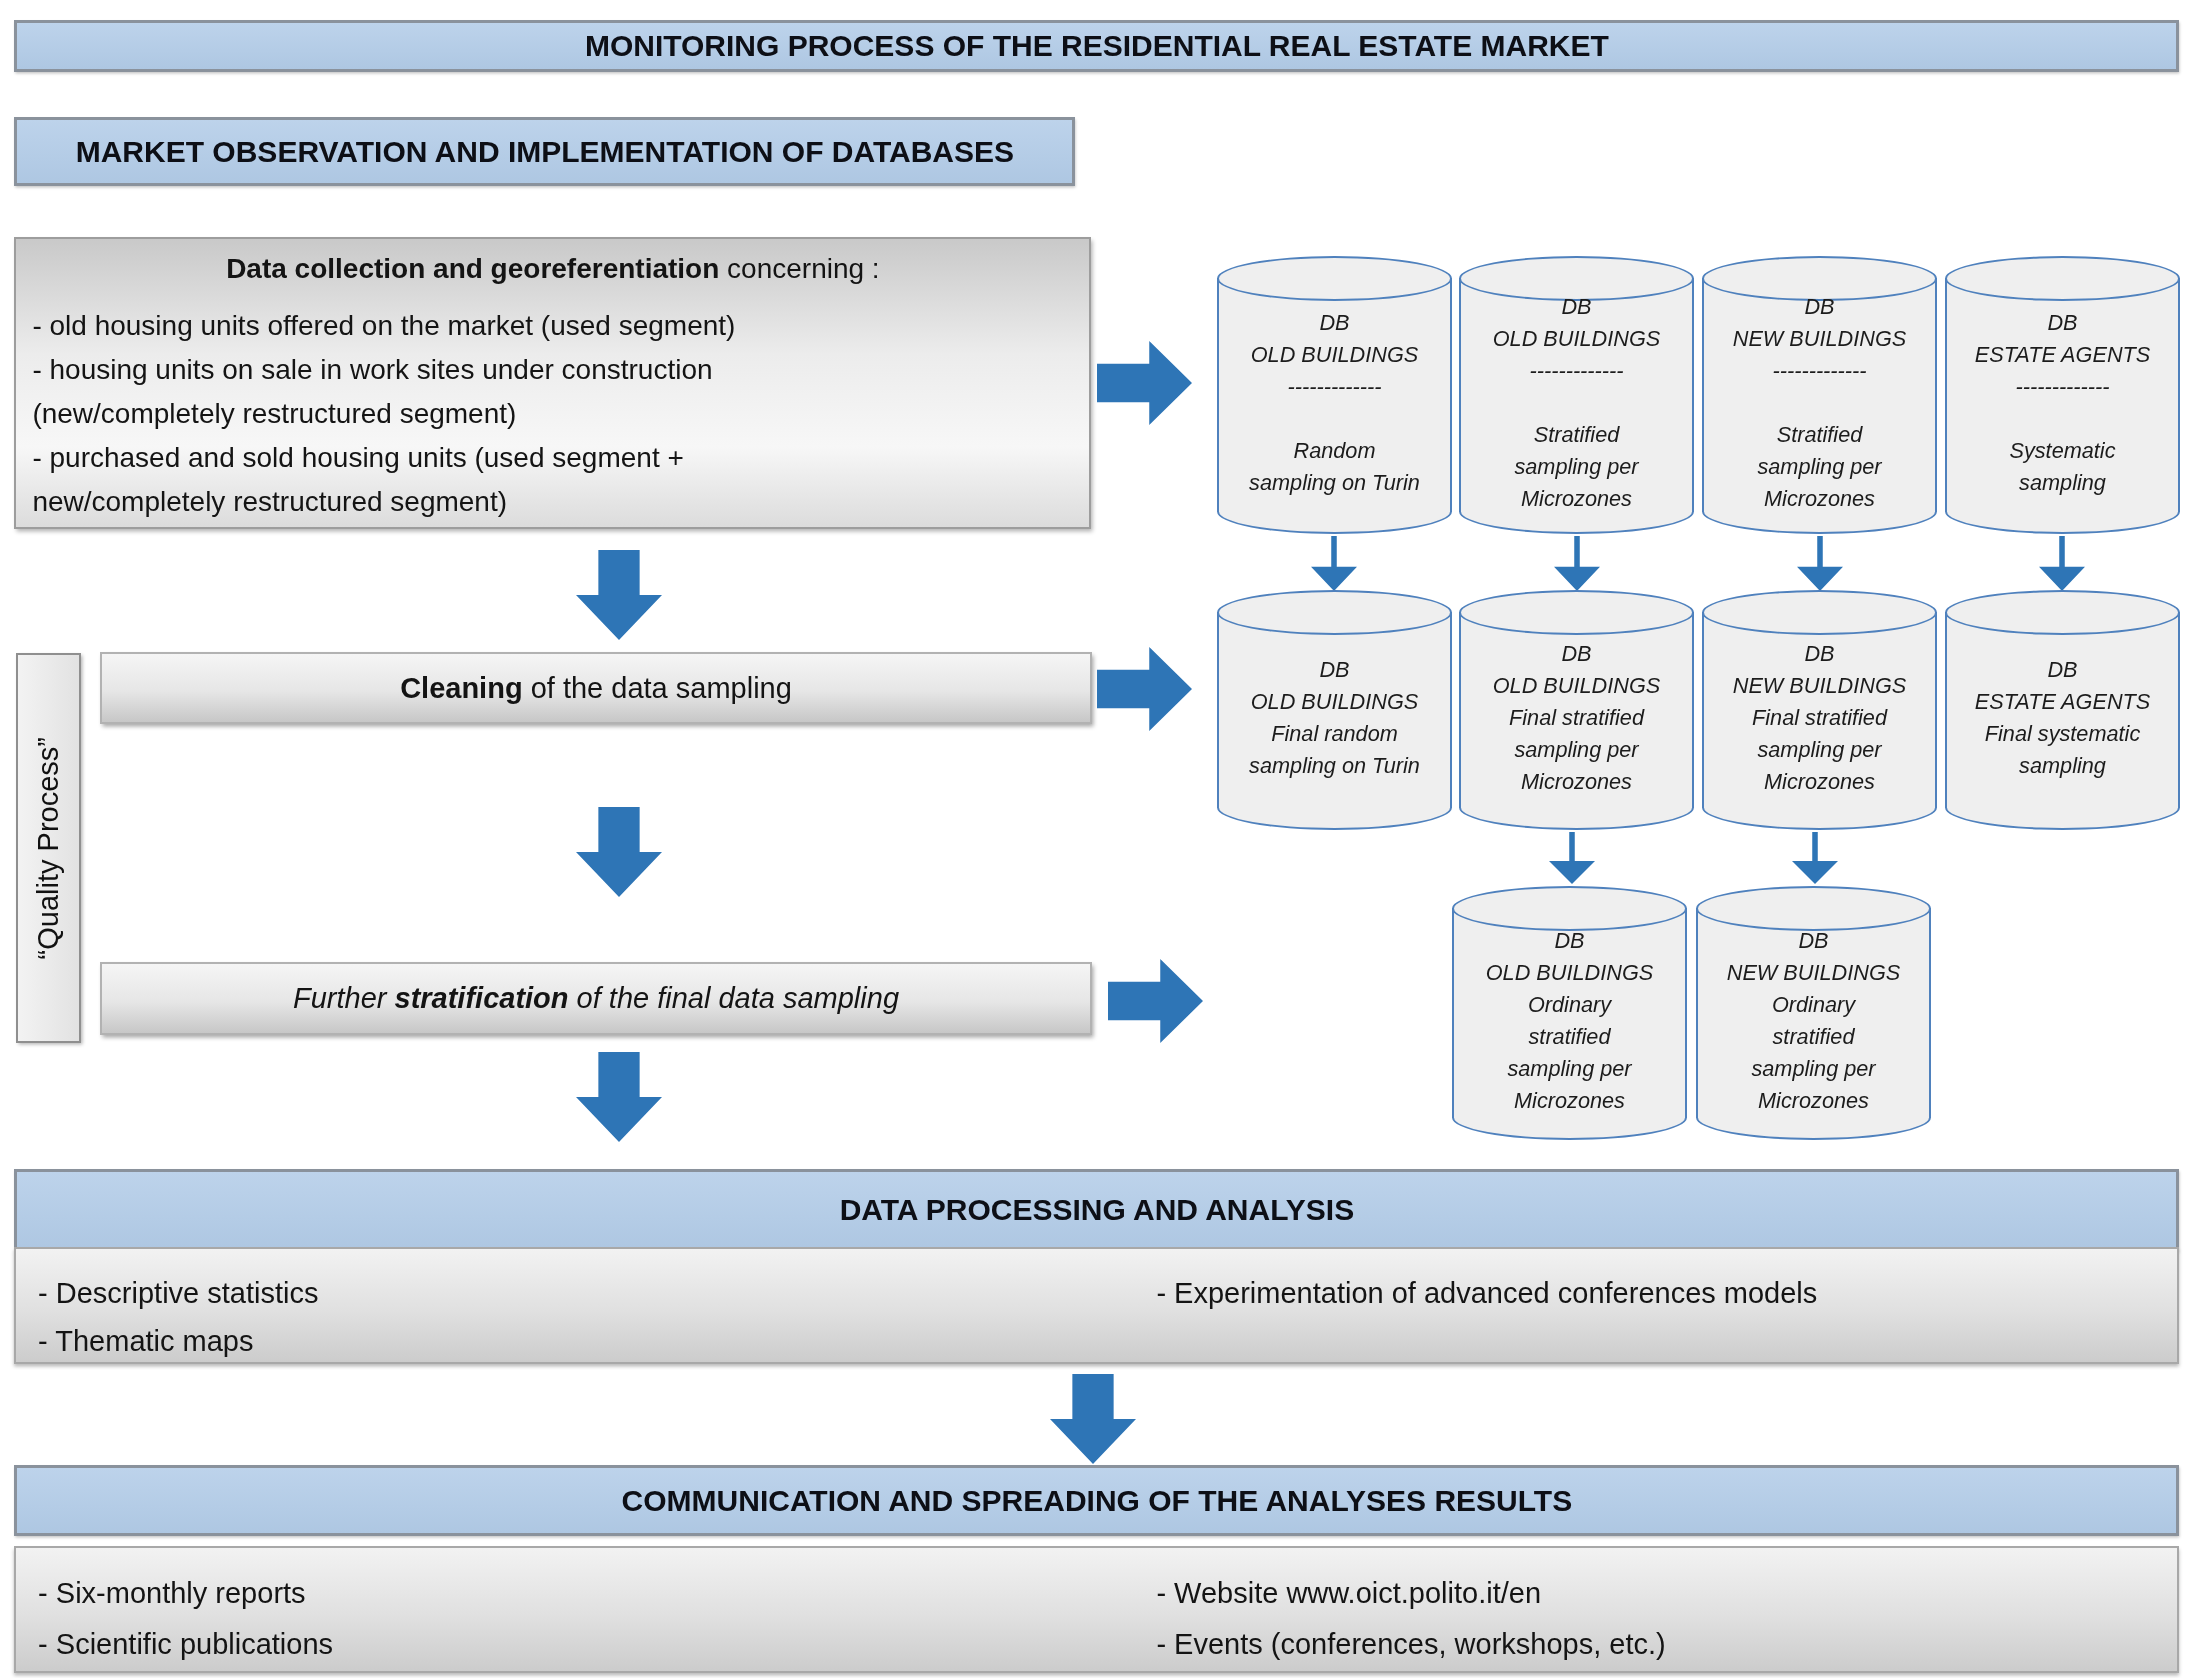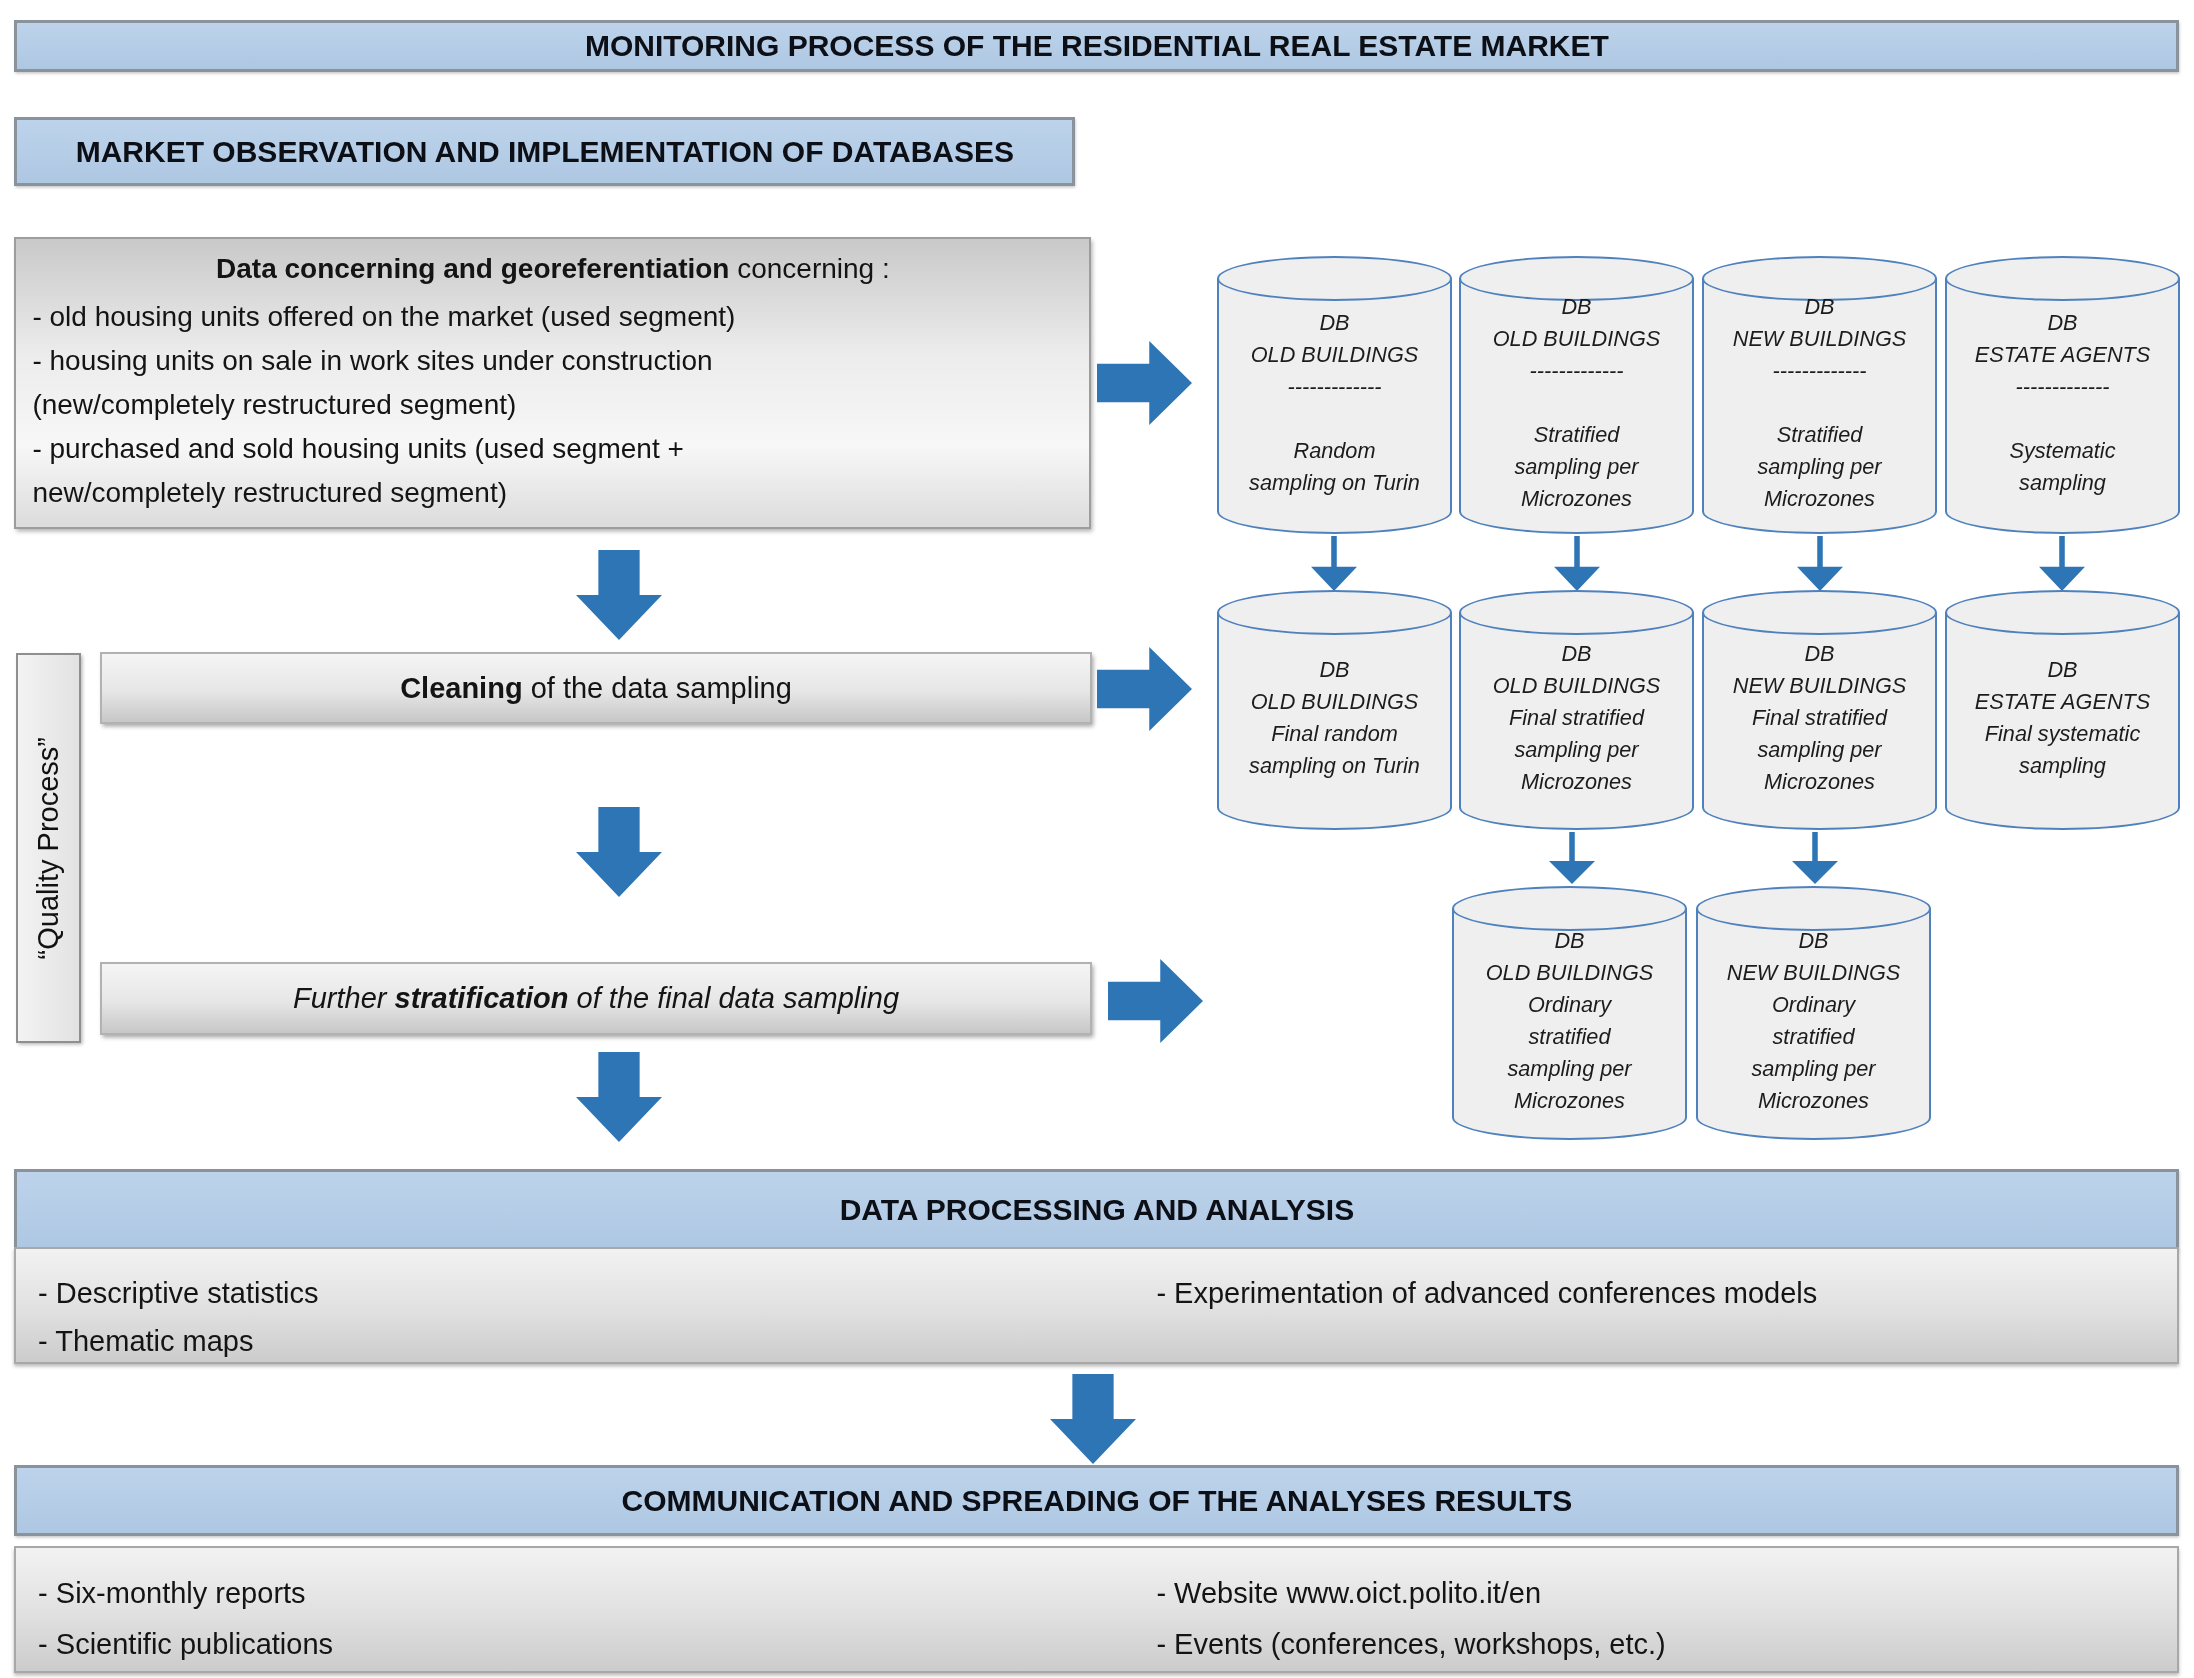--- a/index.html
+++ b/index.html
@@ -92,21 +92,21 @@
     position:absolute; left:0; right:0; top:0; height:45px;
     border-radius:50%; background:#efefef; border:2.9px solid var(--cylinder_stroke);
   }
   .cyl .cyl-text {
     position:absolute; left:7.2px; right:7.2px; top:45px; bottom:29px;
     display:flex; align-items:center; justify-content:center; text-align:center;
     font-style:italic; font-size:21.7px; line-height:32px; color:#1c1c1c;
   }
 
   .dc-heading { text-align:center; font-size:28px; margin-top:14.4px; }
-  .dc-list { font-size:28px; line-height:44px; margin:10px 0 0 16px; }
+  .dc-list { font-size:28px; line-height:44px; margin:19px 0 0 16px; }
 
   .col-items { position:absolute; top:20px; }
   .col-left { left:21.7px; }
   .col-right { left:1140px; }
 
   b { font-weight:bold; }
 </style>
 </head>
 <body>
 
@@ -115,21 +115,21 @@
   <div class="abs banner" style="left:14.4px; top:20px; width:2165px; height:52px;">
     <span>MONITORING PROCESS OF THE RESIDENTIAL REAL ESTATE MARKET</span>
   </div>
 
   <div class="abs banner" style="left:14.4px; top:117px; width:1061px; height:69px;">
     <span>MARKET OBSERVATION AND IMPLEMENTATION OF DATABASES</span>
   </div>
 
   <div class="abs graybox" style="left:14.4px; top:237px; width:1077px; height:292px;">
     <div class="dc-heading">
-      <b>Data concerning and georeferentiation</b><span> concerning :</span>
+      <b>Data collection and georeferentiation</b><span> concerning :</span>
     </div>
     <div class="dc-list">- old housing units offered on the market (used segment)<br>- housing units on sale in work sites under construction<br>(new/completely restructured segment)<br>- purchased and sold housing units (used segment +<br>new/completely restructured segment)</div>
   </div>
 
   <div class="abs arrow-right" style="left:1097px; top:341px; width:95px; height:84px;"></div>
 
   <div class="abs arrow-down" style="left:576px; top:550px; width:86px; height:90px;"></div>
 
   <div class="abs quality" style="left:16px; top:653px; width:65px; height:390px;">
     <div class="vtext">“Quality Process”</div>

